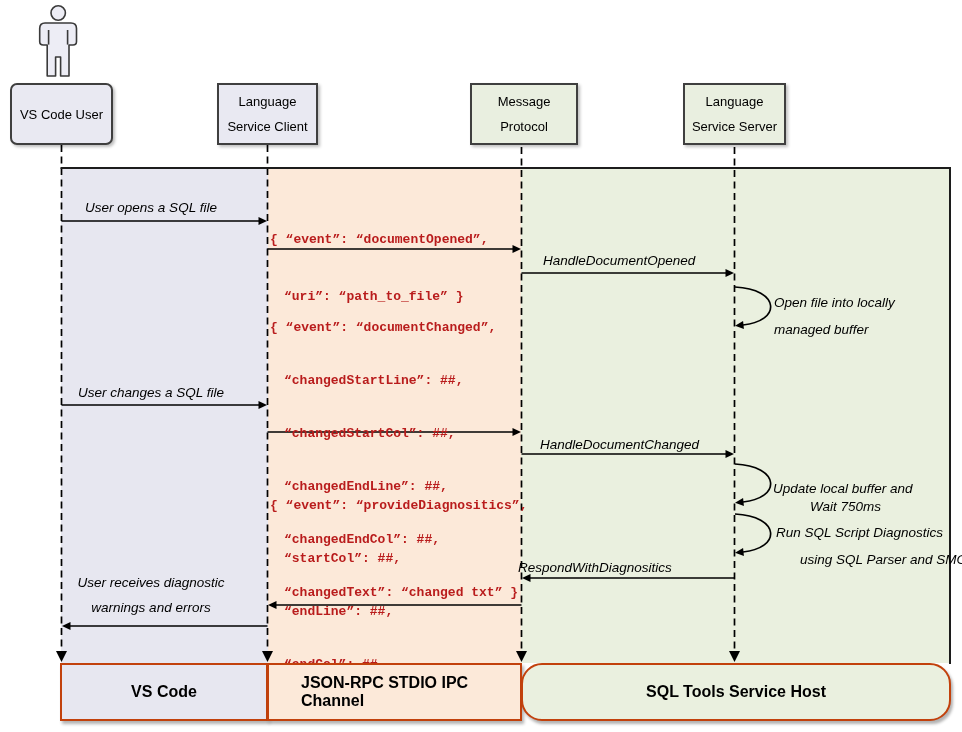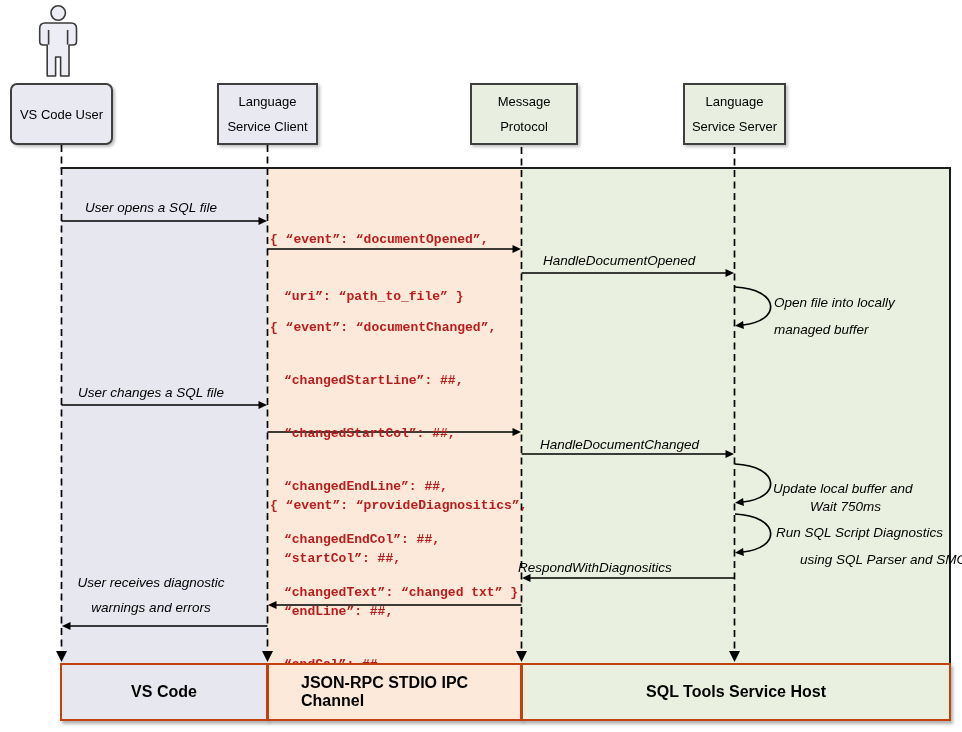--- a/index.html
+++ b/index.html
@@ -146,17 +146,17 @@
     <div class="pl">“endCol”: ##,</div>
     
   </div>
 
   <div class="footer-box" style="left:60px;width:208px;background:#e7e7f0;">
     <span>VS Code</span>
   </div>
   <div class="footer-box" style="left:267px;width:255px;background:#fce9d9;padding-left:32px;">
     <span>JSON-RPC STDIO IPC Channel</span>
   </div>
-  <div class="footer-box" style="left:521px;width:430px;background:#eaf0df;">
+  <div class="footer-box" style="left:521px;width:430px;background:#eaf0df;border-radius:21px;">
     <span>SQL Tools Service Host</span>
   </div>
 
 </div>
 
 </body></html>

